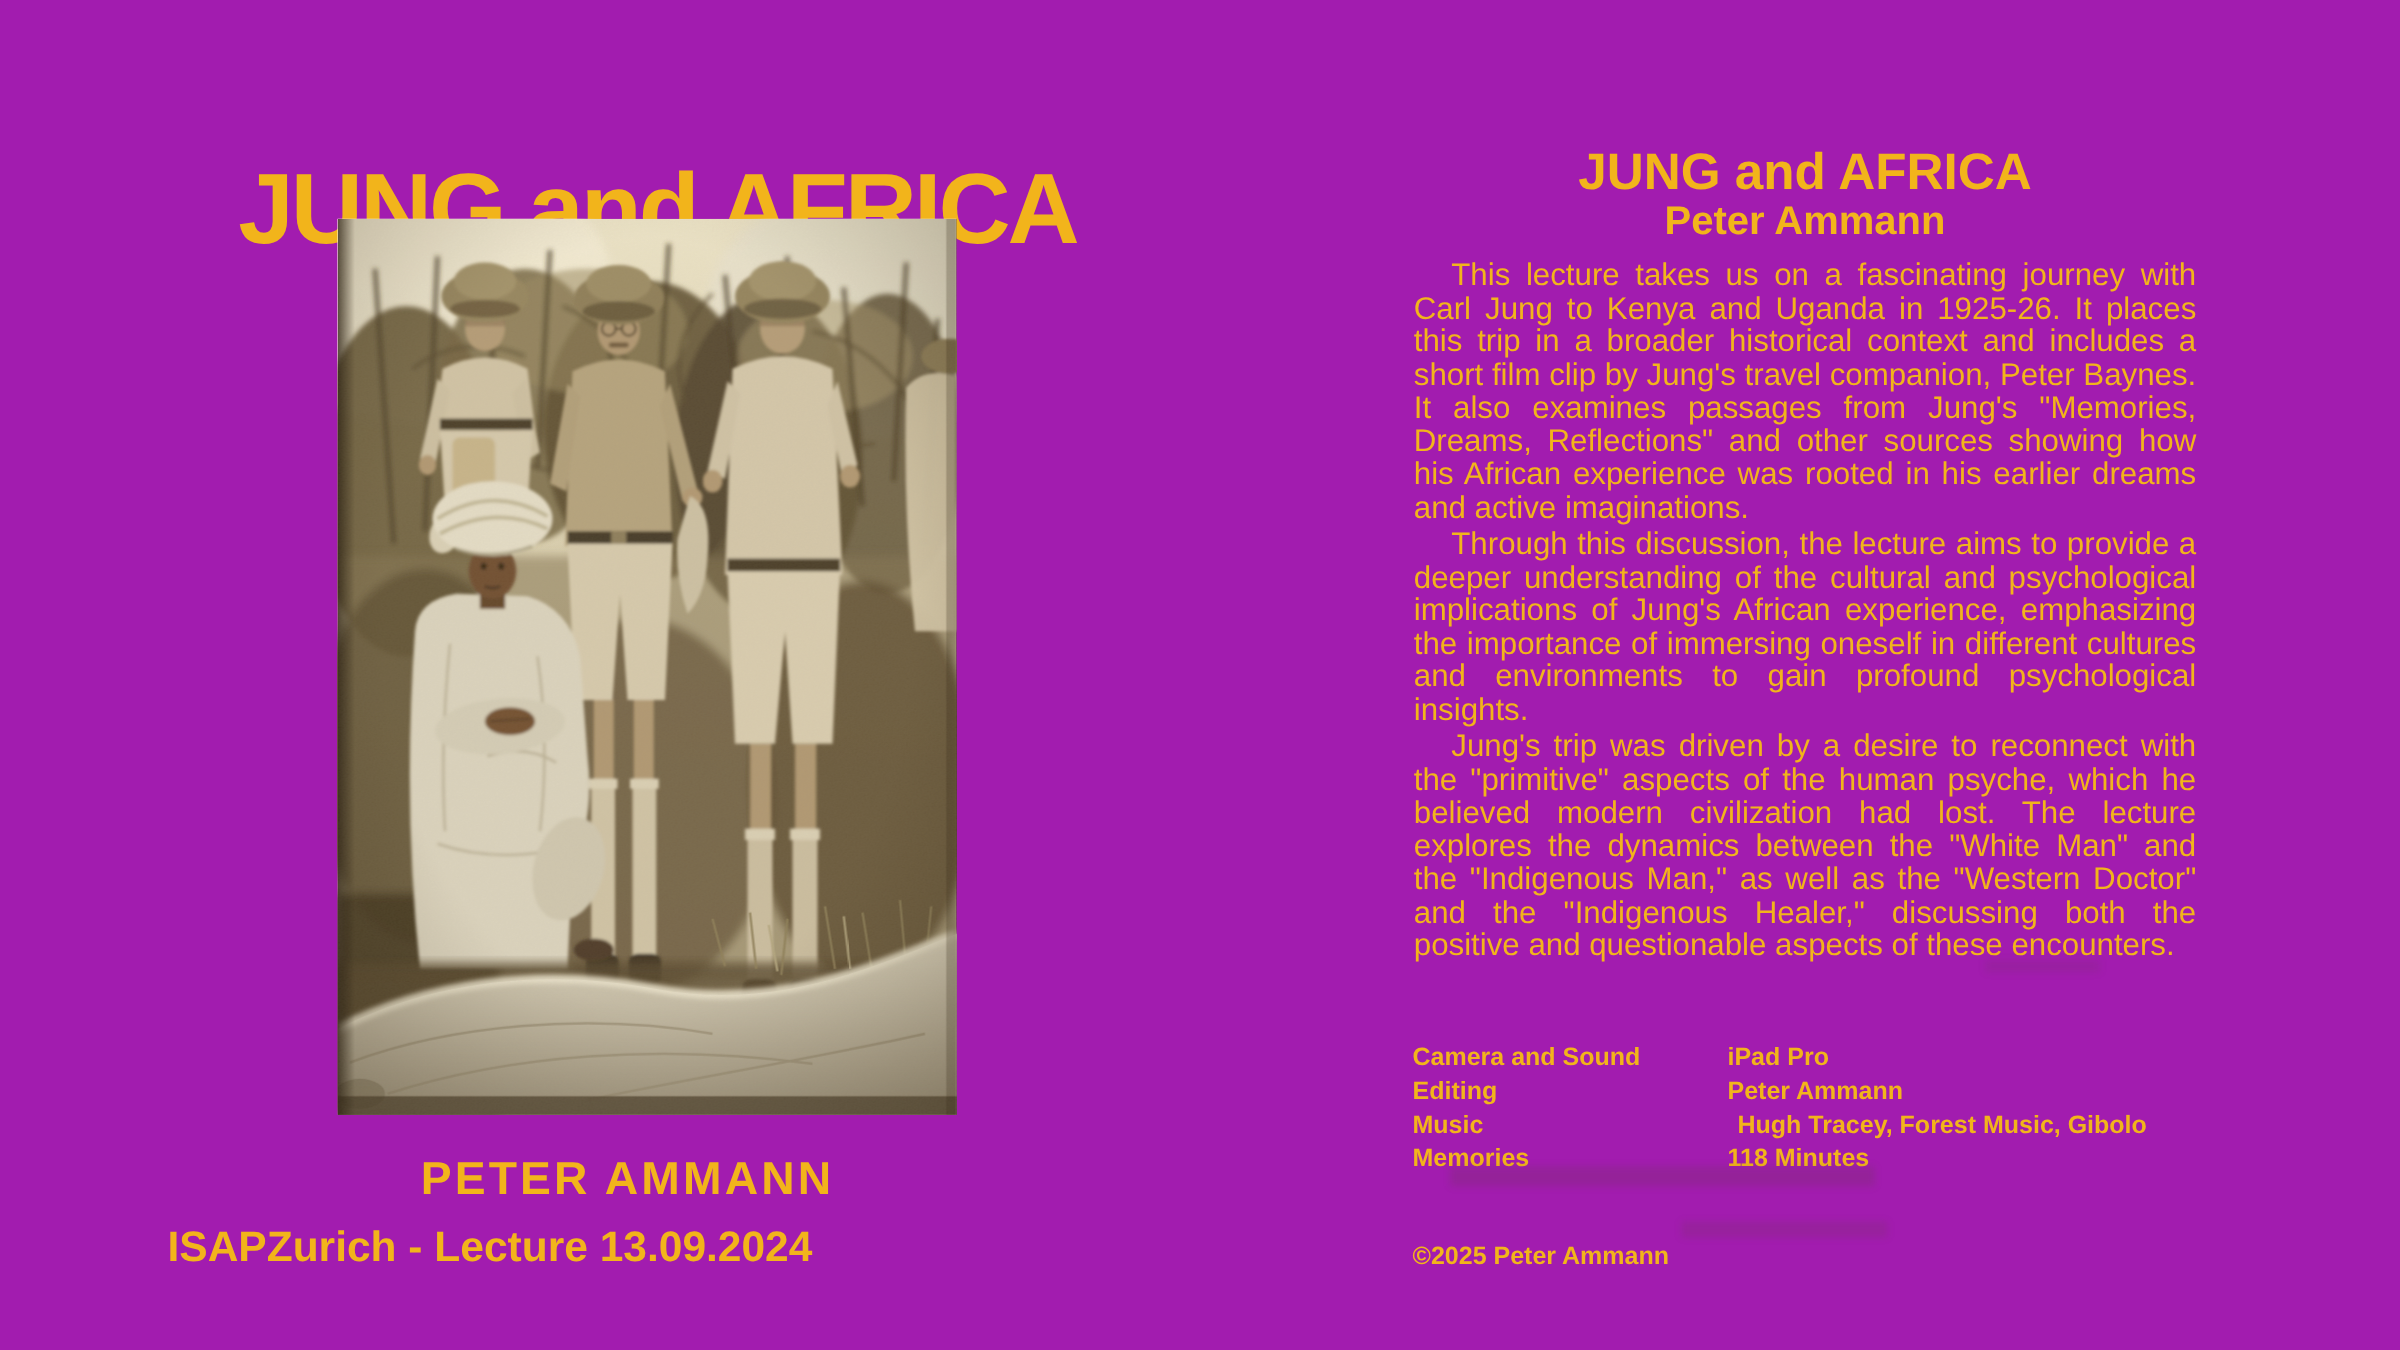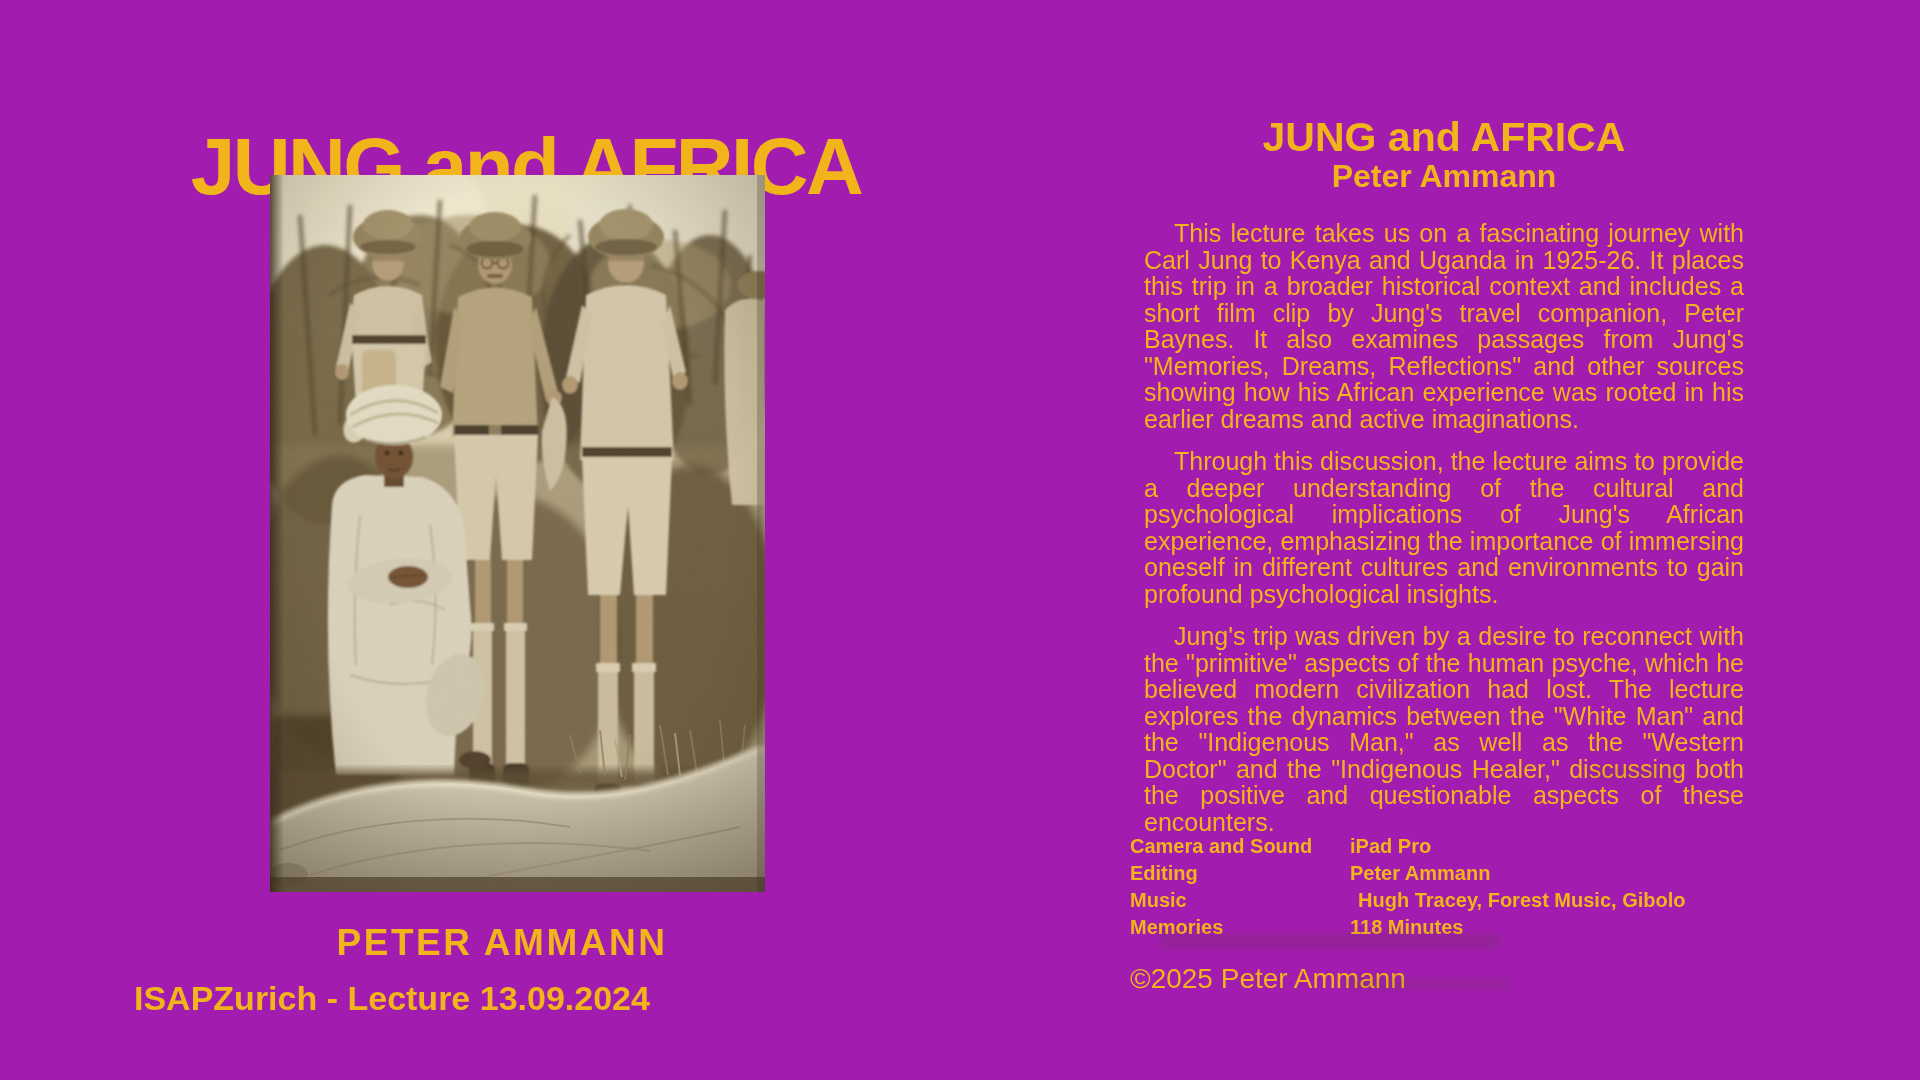--- a/index.html
+++ b/index.html
@@ -16,28 +16,28 @@
   .event{position:absolute;left:134px;top:981px;width:720px;text-align:left;
     font-size:34px;font-weight:bold;line-height:34px;color:var(--accent);}
 
   
   .right-title{position:absolute;left:1128px;top:83px;width:632px;text-align:center;
     font-size:41px;font-weight:bold;line-height:41px;color:var(--accent);}
   .right-subtitle{position:absolute;left:1128px;top:128px;width:632px;text-align:center;
     font-size:32px;font-weight:bold;line-height:32px;color:var(--accent);}
   .body-text{position:absolute;left:1128px;top:204px;width:632px;color:var(--accent);
     font-size:25px;line-height:26.5px;text-align:justify;}
-  .body-text p{margin:16px;text-indent:30px;}
+  .body-text p{margin:3px;text-indent:30px;}
   .credits{position:absolute;left:1130px;top:833px;width:640px;color:var(--accent);
     font-size:20px;font-weight:bold;line-height:27px;}
-  .credit-row{display:flex;}
+  .credit-row{display:flex;gap:32px;}
   .credit-label{width:220px;flex:0 0 220px;}
   .credit-value.indented{padding-left:8px;}
-  .copyright{position:absolute;left:1130px;top:965px;color:var(--accent);
-    font-size:28px;font-weight:normal;line-height:27px;}
+  .copyright{position:absolute;left:1130px;top:992px;color:var(--accent);
+    font-size:20px;font-weight:bold;line-height:27px;}
 
   
   .smudge{position:absolute;filter:blur(3px);pointer-events:none;}
   .s1{left:1160px;top:933px;width:340px;height:16px;background:rgba(82,68,42,0.16);}
   .s2{left:1345px;top:977px;width:165px;height:13px;background:rgba(82,68,42,0.13);}
   .s3{left:1588px;top:768px;width:92px;height:10px;background:rgba(82,68,42,0.10);}
 </style>
 </head>
 <body>
 

